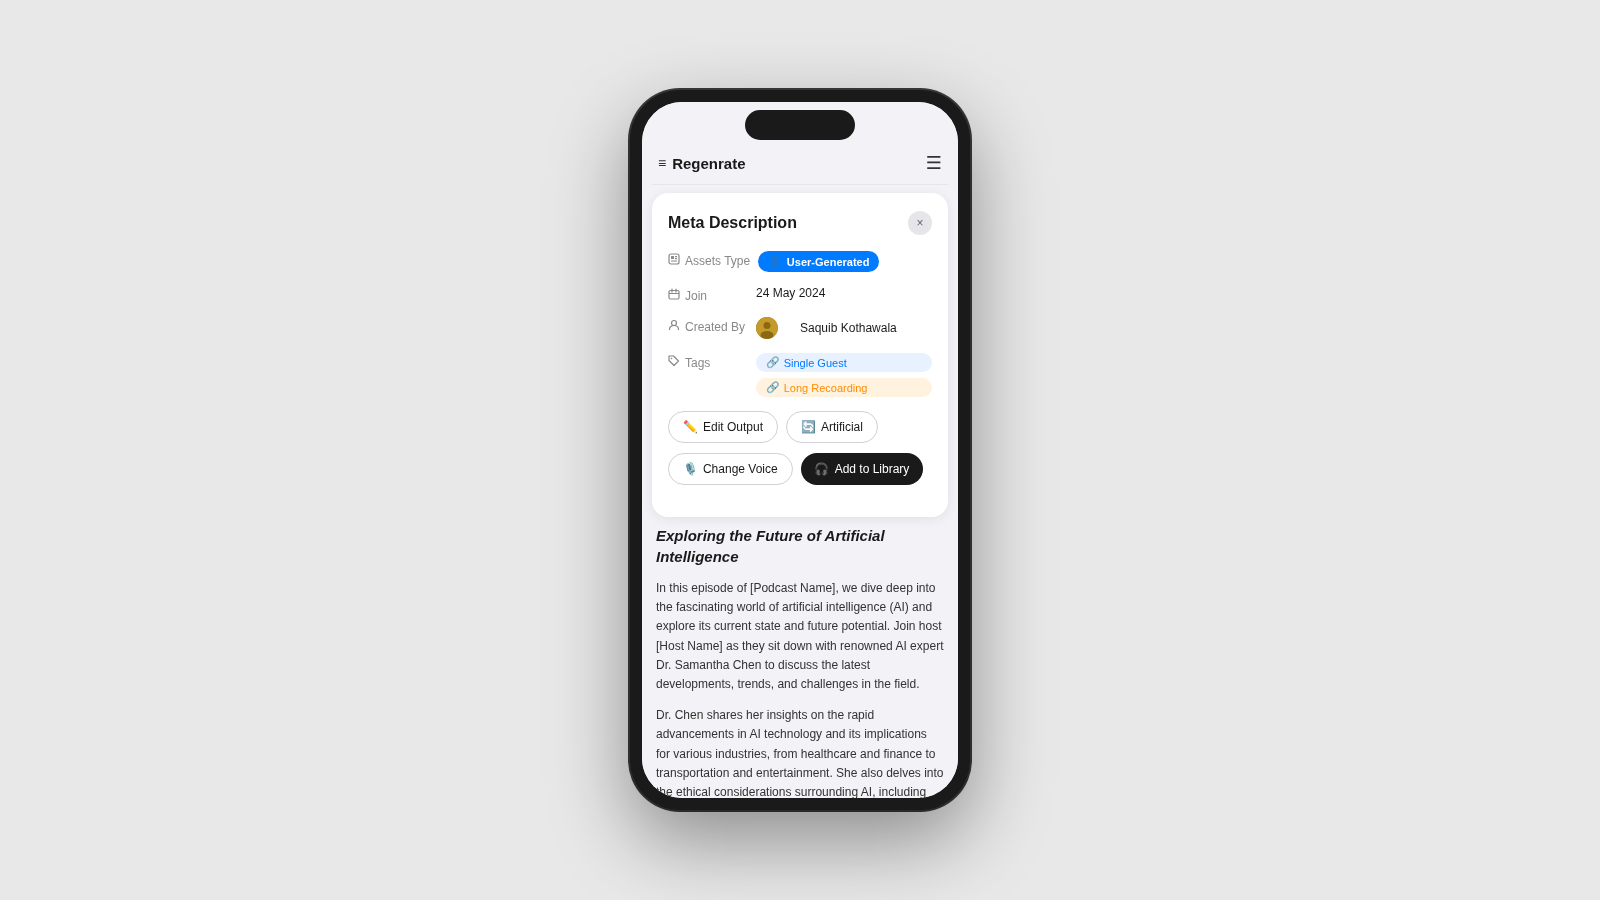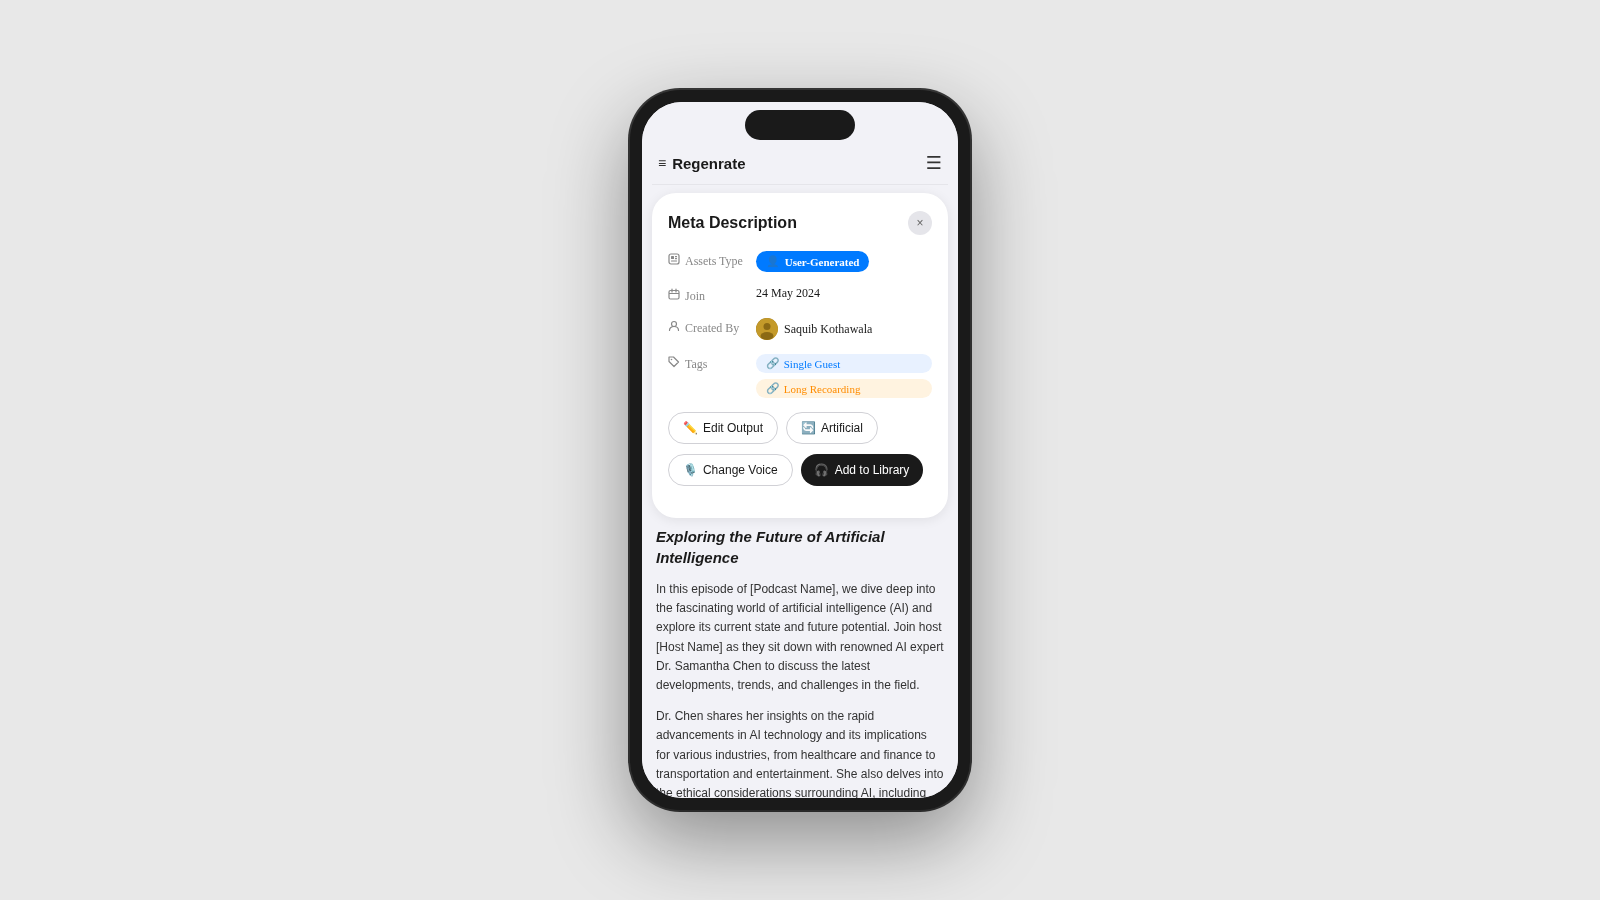--- a/index.html
+++ b/index.html
@@ -84,21 +84,21 @@
       background: #f2f2f7;
       padding: 0;
     }
 
     .content-area::-webkit-scrollbar { display: none; }
 
     
     .meta-card {
       background: #ffffff;
       margin: 8px 10px;
-      border-radius: 24px;
+      border-radius: 16px;
       padding: 18px 16px;
       box-shadow: 0 2px 12px rgba(0,0,0,0.08);
     }
 
     .meta-card-header {
       display: flex;
       align-items: center;
       justify-content: space-between;
       margin-bottom: 16px;
     }
@@ -121,21 +121,20 @@
       font-size: 12px;
       color: #666;
     }
 
     
     .meta-row {
       display: flex;
       align-items: flex-start;
       gap: 8px;
       margin-bottom: 14px;
-      font-family: Liberation Serif, serif;
     }
 
     .meta-label {
       display: flex;
       align-items: center;
       gap: 5px;
       min-width: 80px;
       font-size: 12px;
       color: #888;
       padding-top: 2px;
@@ -164,21 +163,21 @@
       border-radius: 20px;
     }
 
     .badge-blue .badge-icon {
       font-size: 11px;
     }
 
     .creator-row {
       display: flex;
       align-items: center;
-      gap: 6px;
+      gap: 22px;
     }
 
     .creator-avatar {
       width: 22px;
       height: 22px;
       border-radius: 50%;
       background: linear-gradient(135deg, #8B6914, #c49a2a);
       display: flex;
       align-items: center;
       justify-content: center;

